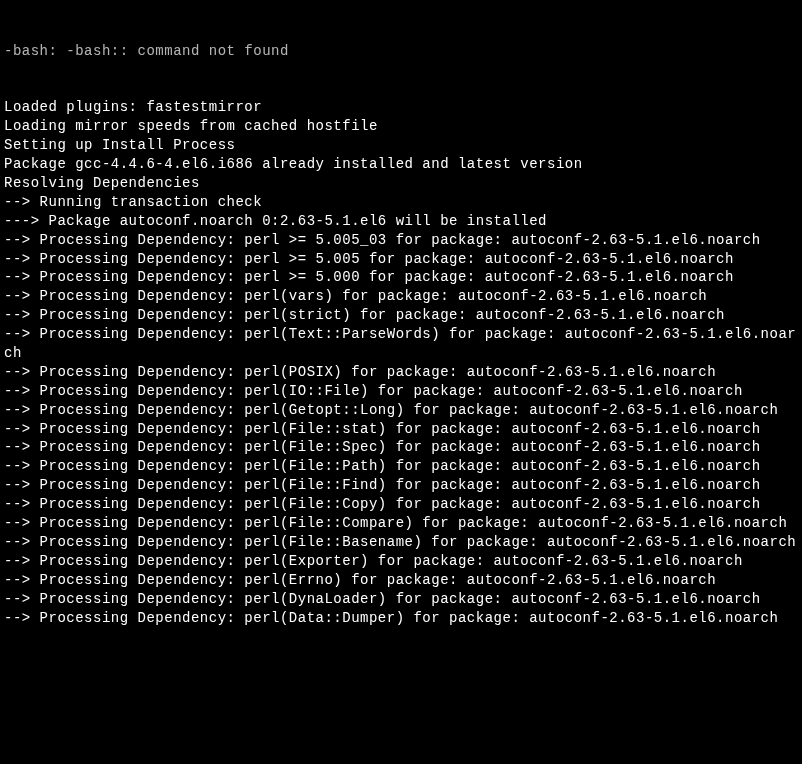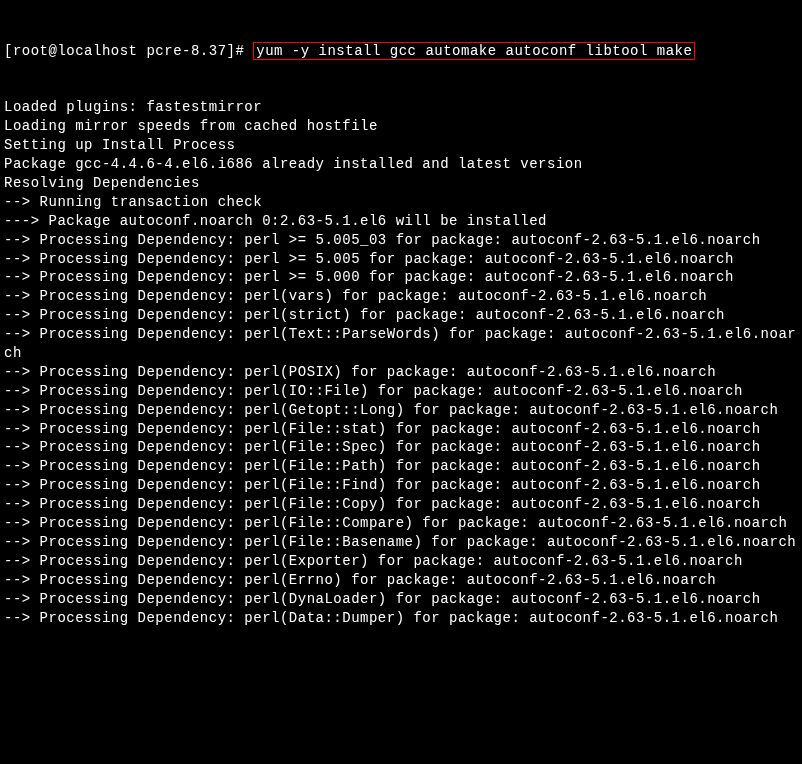--- a/index.html
+++ b/index.html
@@ -32,15 +32,15 @@
       display: block;
     }
     .cut-line {
       opacity: 0.7;
     }
   </style>
 </head>
 <body>
 
 <div class="terminal">
-  <span class="line"><span>[root@localhost pcre-8.37]# </span><span class="highlight-box"><span>yum -y install gcc automake autoconf libtool make</span></span></span>
+  <span class="line cut-line">-bash: -bash:: command not found</span>
   <div id="output-lines"><span class="line">Loaded plugins: fastestmirror</span><span class="line">Loading mirror speeds from cached hostfile</span><span class="line">Setting up Install Process</span><span class="line">Package gcc-4.4.6-4.el6.i686 already installed and latest version</span><span class="line">Resolving Dependencies</span><span class="line">--&gt; Running transaction check</span><span class="line">---&gt; Package autoconf.noarch 0:2.63-5.1.el6 will be installed</span><span class="line">--&gt; Processing Dependency: perl &gt;= 5.005_03 for package: autoconf-2.63-5.1.el6.noarch</span><span class="line">--&gt; Processing Dependency: perl &gt;= 5.005 for package: autoconf-2.63-5.1.el6.noarch</span><span class="line">--&gt; Processing Dependency: perl &gt;= 5.000 for package: autoconf-2.63-5.1.el6.noarch</span><span class="line">--&gt; Processing Dependency: perl(vars) for package: autoconf-2.63-5.1.el6.noarch</span><span class="line">--&gt; Processing Dependency: perl(strict) for package: autoconf-2.63-5.1.el6.noarch</span><span class="line">--&gt; Processing Dependency: perl(Text::ParseWords) for package: autoconf-2.63-5.1.el6.noarch</span><span class="line">--&gt; Processing Dependency: perl(POSIX) for package: autoconf-2.63-5.1.el6.noarch</span><span class="line">--&gt; Processing Dependency: perl(IO::File) for package: autoconf-2.63-5.1.el6.noarch</span><span class="line">--&gt; Processing Dependency: perl(Getopt::Long) for package: autoconf-2.63-5.1.el6.noarch</span><span class="line">--&gt; Processing Dependency: perl(File::stat) for package: autoconf-2.63-5.1.el6.noarch</span><span class="line">--&gt; Processing Dependency: perl(File::Spec) for package: autoconf-2.63-5.1.el6.noarch</span><span class="line">--&gt; Processing Dependency: perl(File::Path) for package: autoconf-2.63-5.1.el6.noarch</span><span class="line">--&gt; Processing Dependency: perl(File::Find) for package: autoconf-2.63-5.1.el6.noarch</span><span class="line">--&gt; Processing Dependency: perl(File::Copy) for package: autoconf-2.63-5.1.el6.noarch</span><span class="line">--&gt; Processing Dependency: perl(File::Compare) for package: autoconf-2.63-5.1.el6.noarch</span><span class="line">--&gt; Processing Dependency: perl(File::Basename) for package: autoconf-2.63-5.1.el6.noarch</span><span class="line">--&gt; Processing Dependency: perl(Exporter) for package: autoconf-2.63-5.1.el6.noarch</span><span class="line">--&gt; Processing Dependency: perl(Errno) for package: autoconf-2.63-5.1.el6.noarch</span><span class="line">--&gt; Processing Dependency: perl(DynaLoader) for package: autoconf-2.63-5.1.el6.noarch</span><span class="line">--&gt; Processing Dependency: perl(Data::Dumper) for package: autoconf-2.63-5.1.el6.noarch</span></div>
 </div>
 
 </body></html>

